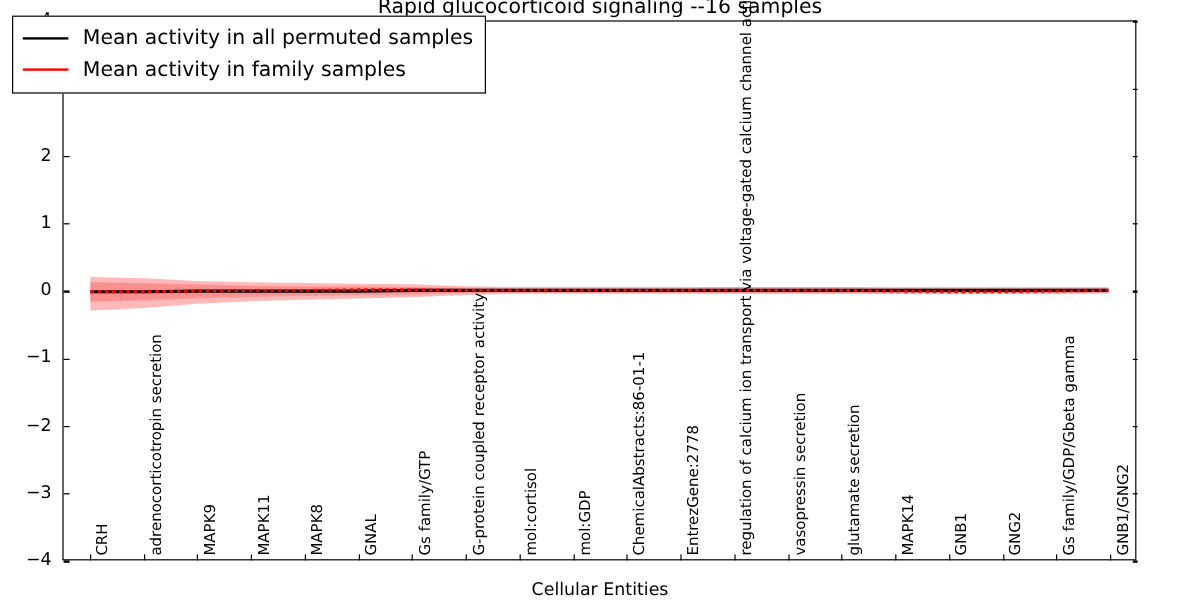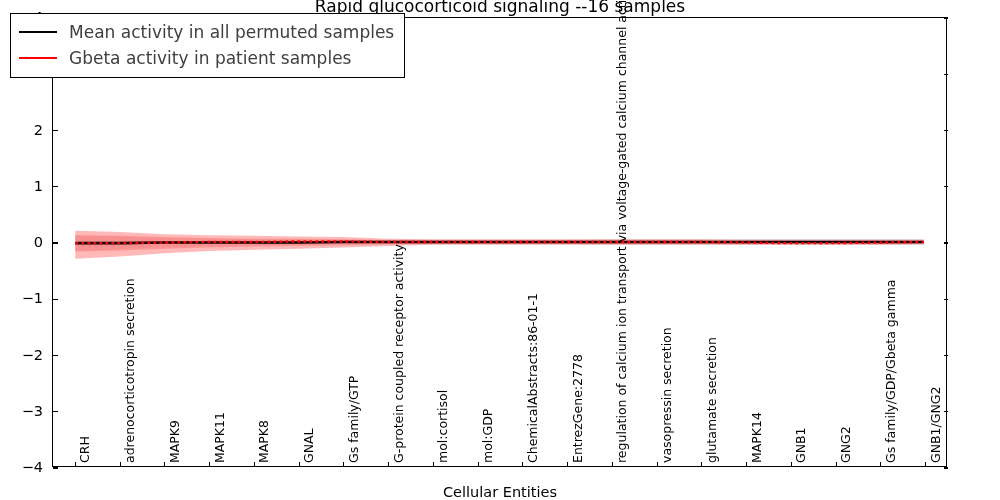--- a/index.html
+++ b/index.html
@@ -45,21 +45,21 @@
 
   
   .legend{
     position:absolute;left:10px;top:13px;
     border:1.1px solid #000;background:#fff;
     padding:5px 10px 6px 8px;box-sizing:border-box;
   }
   .legend-row{display:flex;align-items:center;height:26px;}
   .legend-swatch{width:38px;height:0;border-top:2.2px solid #000;margin-right:12px;}
   .legend-swatch.red{border-top-color:#ff0000;}
-  .legend-text{font-size:17px;color:#404040;white-space:nowrap;}
+  .legend-text{font-size:17px;color:#000000;white-space:nowrap;}
 
   svg.series{position:absolute;left:0;top:0;width:100%;height:100%;}
 </style>
 </head>
 <body>
 
 <div id="fig">
 
   <div class="title">Rapid glucocorticoid signaling --16 samples</div>
 
@@ -153,17 +153,17 @@
       <div class="xtick-label" style="left: 929.625px; top: 463px; height: 0px; line-height: 1; position: absolute; transform-origin: left bottom; bottom: auto;">GNB1/GNG2</div>
     </div>
 
   <div class="legend">
     <div class="legend-row">
       <span class="legend-swatch"></span>
       <span class="legend-text">Mean activity in all permuted samples</span>
     </div>
     <div class="legend-row">
       <span class="legend-swatch red"></span>
-      <span class="legend-text">Gbeta activity in patient samples</span>
+      <span class="legend-text">Mean activity in family samples</span>
     </div>
   </div>
 
 </div>
 
 </body></html>

